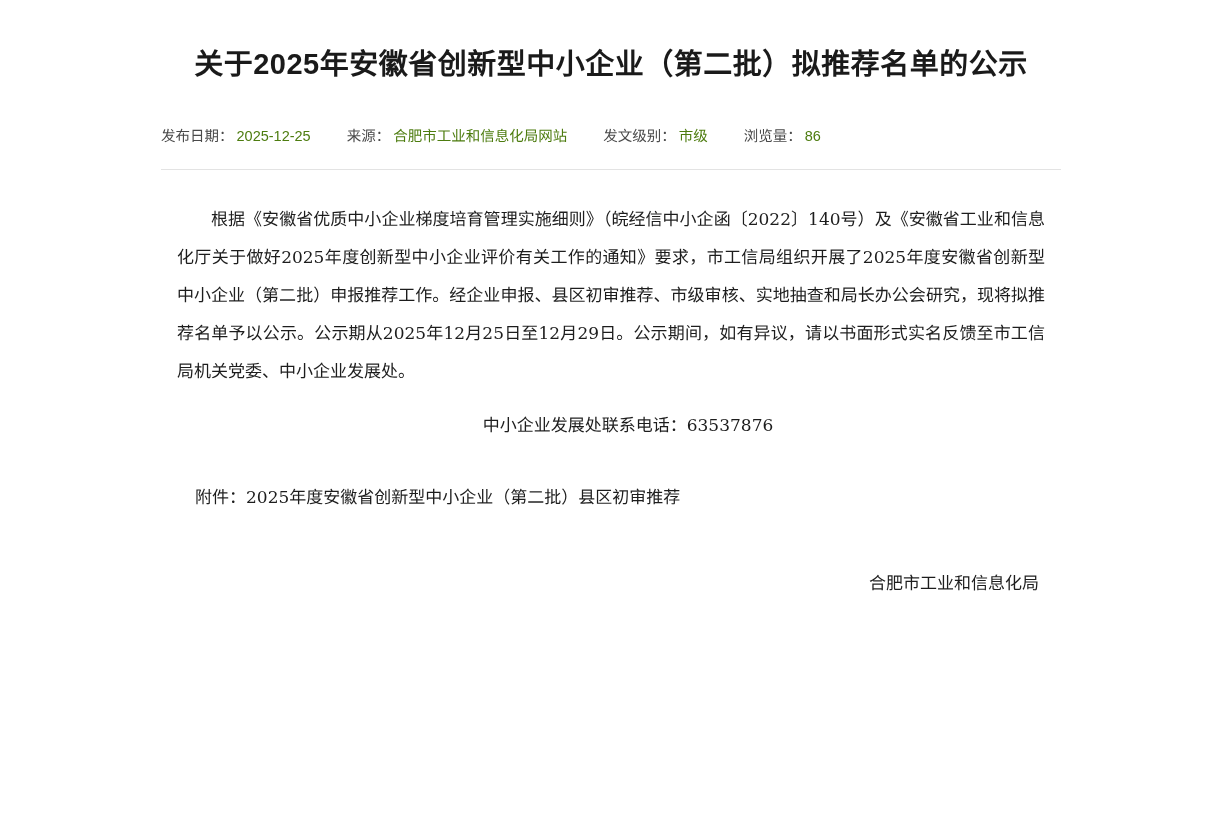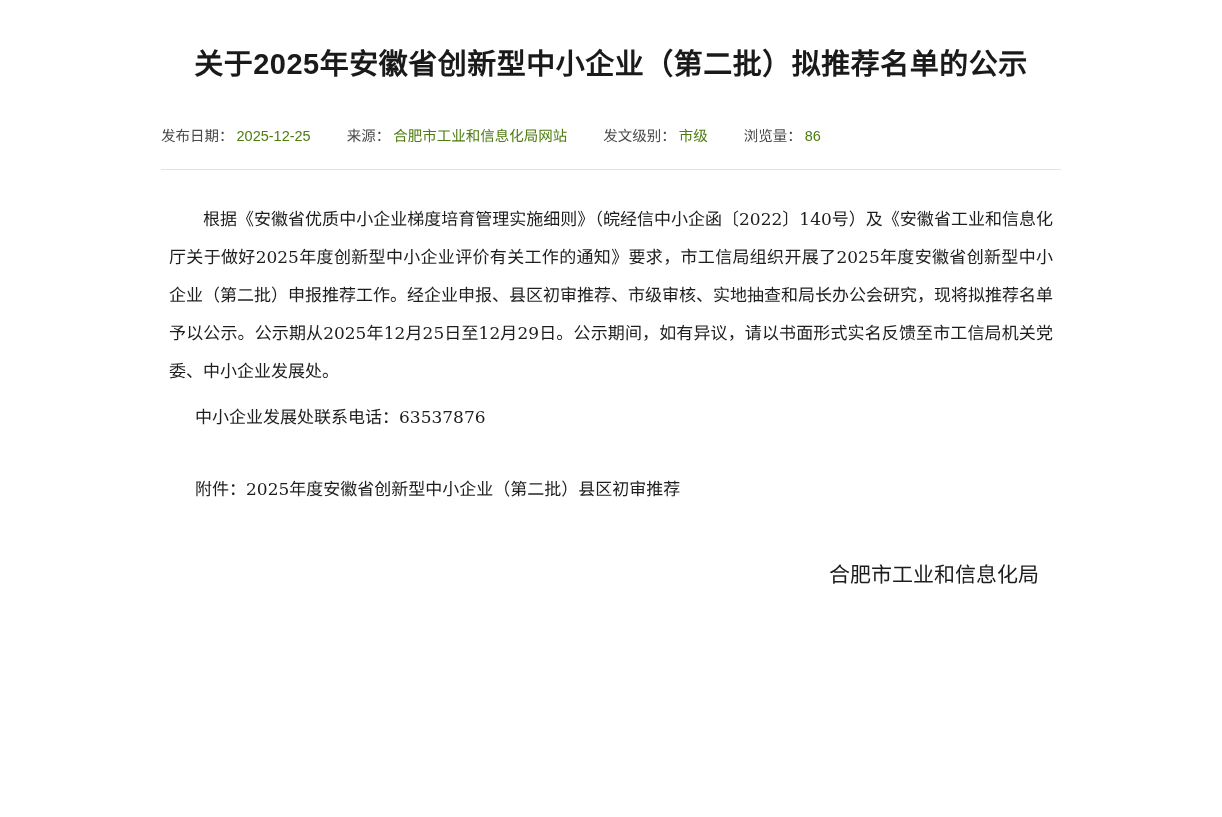--- a/index.html
+++ b/index.html
@@ -73,43 +73,44 @@
 
   .body-content {
     margin-top: 30px;
     font-family: "DejaVu Serif", "Liberation Serif", serif;
     font-size: 17px;
     color: #1d1d1d;
     line-height: 38px;
   }
 
   .para {
-    margin: 8px;
+    margin: 16px;
     text-indent: 2em;
     text-align: justify;
     text-justify: inter-ideograph;
   }
 
   .para-contact {
     margin: 0;
     text-indent: 2em;
+    text-align: center;
   }
 
   .para-attach {
     margin: 0;
     margin-top: 34px;
     text-indent: 2em;
   }
 
   .signature-block {
     margin-top: 48px;
     text-align: right;
     padding-right: 22px;
     font-family: "DejaVu Serif", "Liberation Serif", serif;
-    font-size: 21px;
+    font-size: 17px;
     line-height: 38px;
     color: #1d1d1d;
   }
   .sign-line {
     display: block;
   }
 </style>
 </head>
 <body>
 

